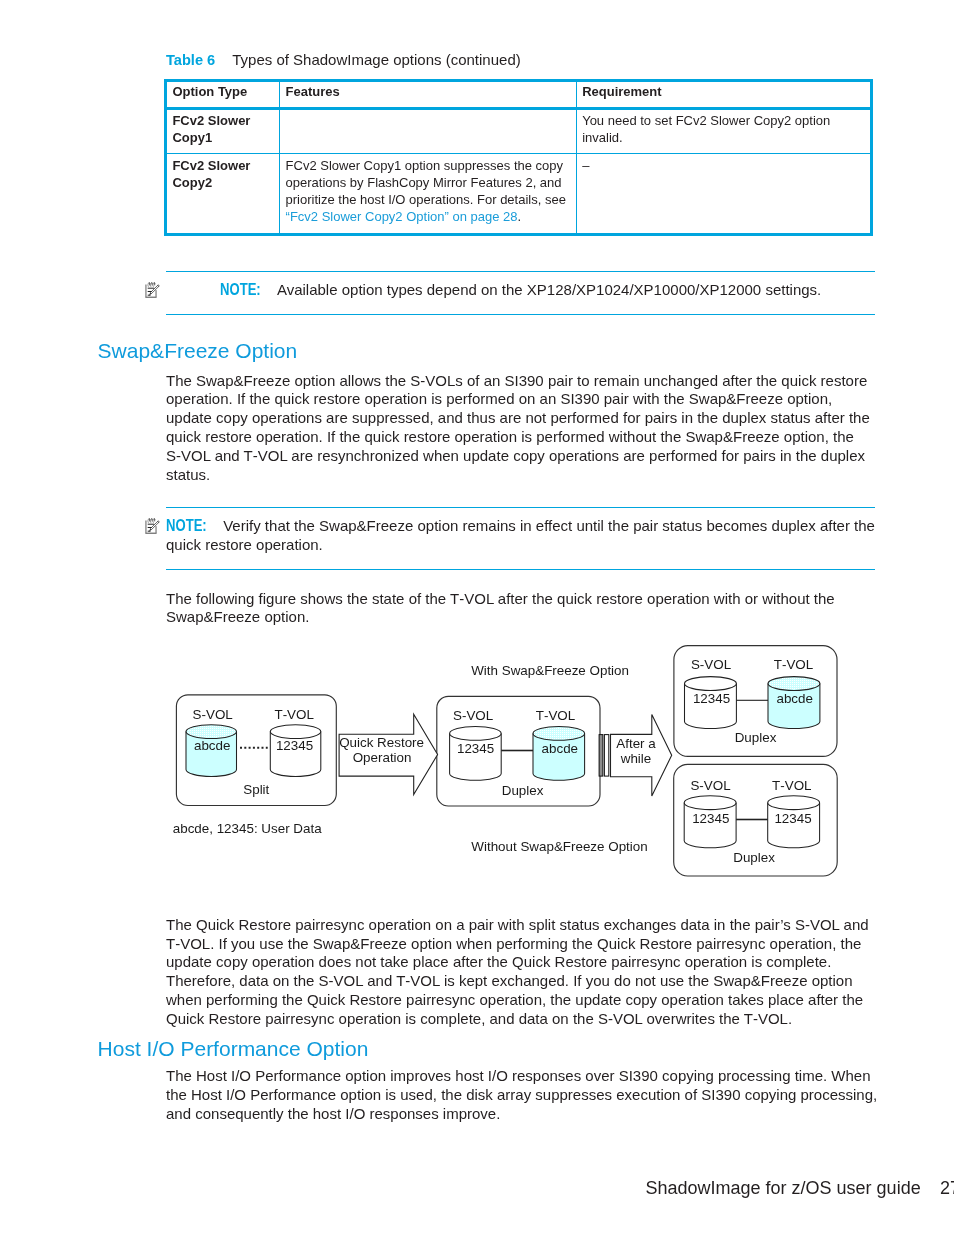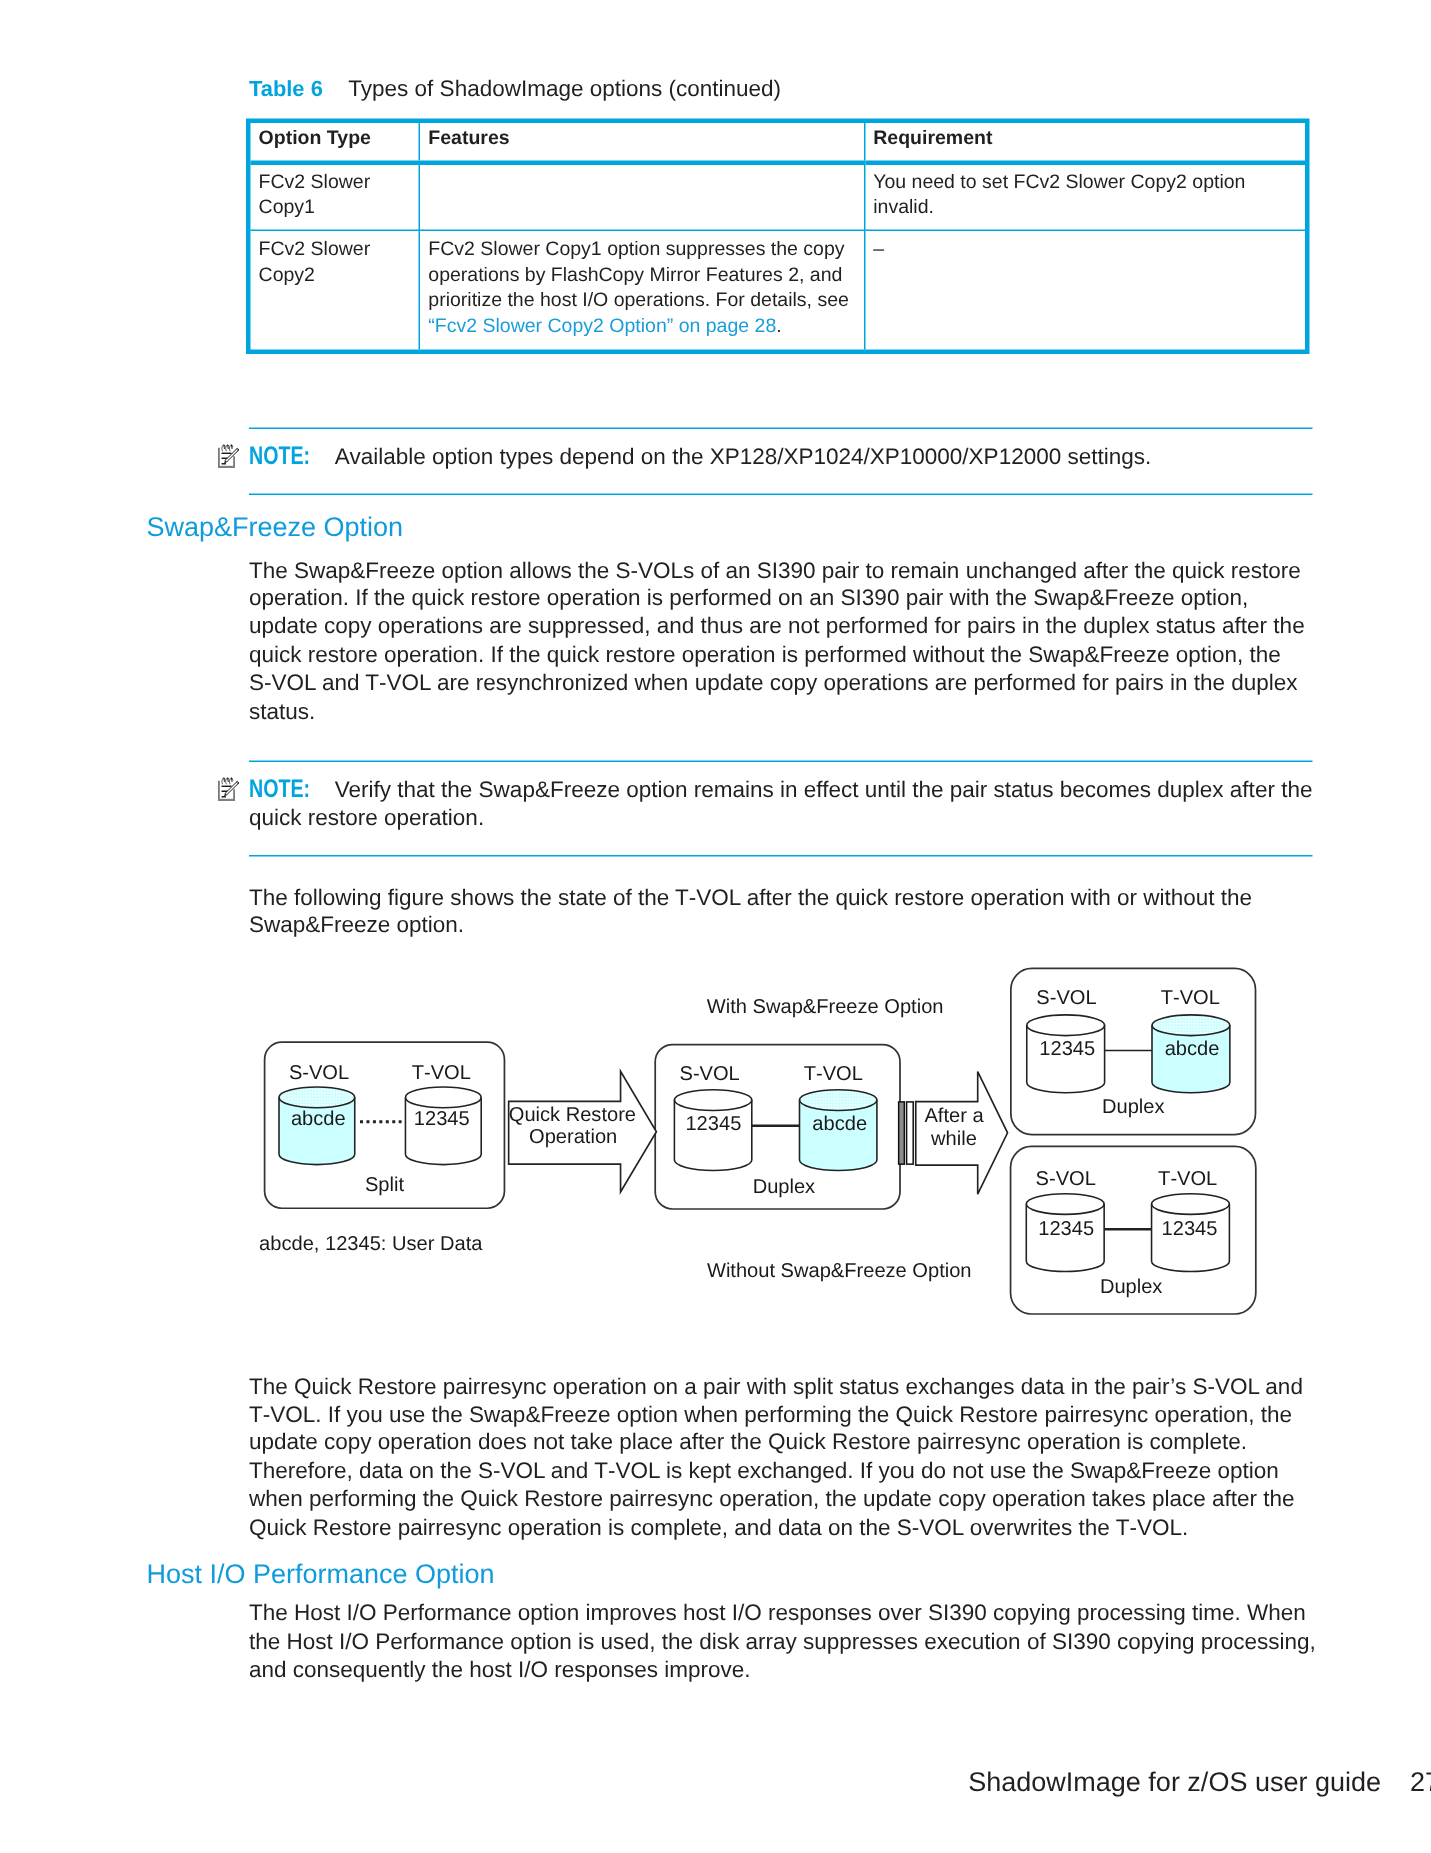--- a/index.html
+++ b/index.html
@@ -21,38 +21,38 @@
        border:3px solid #00a5de;box-sizing:border-box;}
   .tbl table{border-collapse:collapse;width:100%;table-layout:fixed;}
   .tbl td{border-right:1.6px solid #00a5de;
           font-size:13px;line-height:17.1px;padding:2.6px 9px 6.7px 5.4px;
           vertical-align:top;color:#231f20;}
   .tbl tr.rh td{border-bottom:3px solid #00a5de;}
   .tbl tr.rb td{border-bottom:1.6px solid #00a5de;}
   .tbl tr.rl td{border-bottom:none;padding-bottom:7.3px;}
   .tbl td:last-child{border-right:none;}
   .tbl tr.rh td{font-weight:bold;padding-top:1.1px;padding-bottom:6.6px;}
-  .tbl .c1{width:14.940%;}
+  .tbl .c1{width:14.940%;font-weight:bold;}
   .tbl .c2{width:42.714%;}
   .tbl .c3{width:42.346%;margin-top:20px;}
   a.lnk{color:#1b9dd9;text-decoration:none;}
 
   
   .note{position:absolute;left:166px;width:709px;
         border-top:1.8px solid #00a5de;border-bottom:1.8px solid #00a5de;}
   .note .ico{position:absolute;left:-22.5px;top:8.2px;width:16.5px;height:19.5px;}
   .note .body{font-size:15px;line-height:18.7px;padding:9.3px 0 14.2px 0;color:#231f20;}
   .note .gap{display:inline-block;width:16.5px;}
   .note .lbl{color:#00a5de;font-weight:bold;font-size:17px;display:inline-block;
              transform:scaleX(0.77);transform-origin:left center;
              width:40.7px;vertical-align:baseline;}
 
   
   h2.sec{position:absolute;left:97.6px;margin:0;color:#0f9bdc;font-weight:normal;
-         font-size:18px;line-height:22px;white-space:nowrap;}
+         font-size:21px;line-height:22px;white-space:nowrap;}
   p.body{position:absolute;left:166px;width:712px;margin:0;font-size:15px;
          line-height:18.8px;text-align:left;color:#231f20;}
 
   
   .fig-caption{position:absolute;left:166px;font-size:15px;line-height:19px;white-space:nowrap;}
   .fig-caption .lbl{color:#00a5de;font-weight:bold;font-size:14.6px;}
 
   
   .footer{position:absolute;left:621.5px;top:1179.5px;font-size:18px;line-height:17px;color:#231f20;white-space:nowrap;margin-left:24px;}
   .footer .pg{display:inline-block;margin-left:19.4px;}
@@ -91,21 +91,21 @@
       <tr class="rl">
         <td class="c1">FCv2 Slower Copy2</td>
         <td class="c2"><span>FCv2 Slower Copy1 option suppresses the copy operations by FlashCopy Mirror Features 2, and prioritize the host I/O operations. For details, see </span><a class="lnk" href="#">“Fcv2 Slower Copy2 Option” on page 28</a><span>.</span></td>
         <td class="c3">–</td>
       </tr>
 
     </tbody>
       </table>
   </div>
 
-  <div class="note" id="note1" style="top:285px;">
+  <div class="note" id="note1" style="top:271px;text-align:center;">
     <span class="ico">
       <svg viewBox="0 0 170 200" width="16.5" height="19.5">
   <path d="M20 46 L20 180 L124 180 L124 104" fill="#ffffff" stroke="#5a5a5a" stroke-width="10"></path>
   <path d="M16 170 L128 170 L128 185 L16 185 Z" fill="#808080"></path>
   <g stroke="#1a1a1a" stroke-width="10" stroke-linecap="butt">
     <path d="M38 84 L106 84"></path>
     <path d="M38 118 L82 118"></path>
     <path d="M38 156 L68 156"></path>
   </g>
   <g fill="none" stroke="#666666" stroke-width="7">

